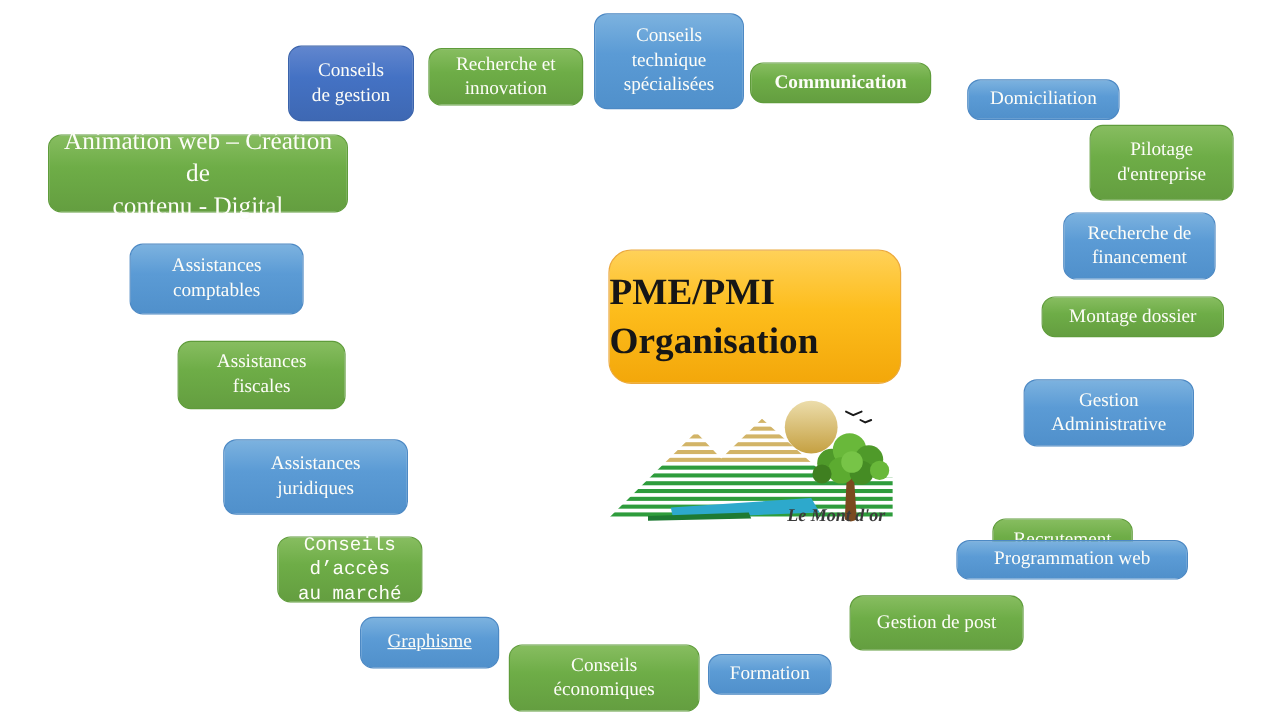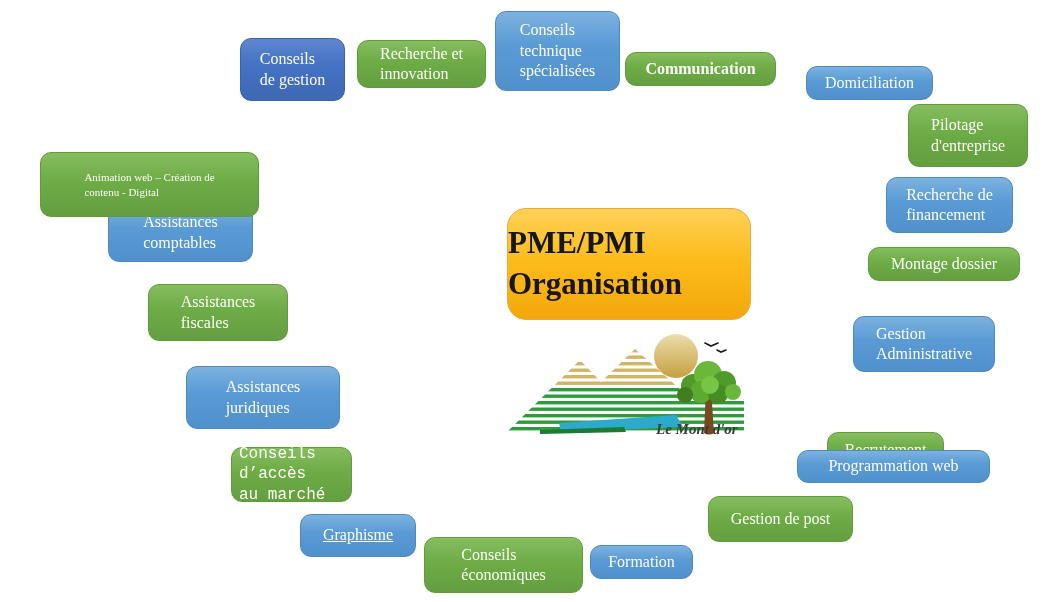--- a/index.html
+++ b/index.html
@@ -7,21 +7,21 @@
     position:relative;
     width:1062px;height:602px;
     background:#ffffff;
     font-family:"Liberation Serif","DejaVu Serif",serif;
     overflow:hidden;
   }
   .node{
     position:absolute;
     box-sizing:border-box;
     display:flex;align-items:center;justify-content:center;
-    text-align:left;
+    text-align:center;
     color:#fdfdf8;
     font-size:16px;line-height:1.28;
     padding:3px 7px;
     border-radius:11px;
     white-space:pre-line;
   }
   .node.green{
     background:linear-gradient(180deg,#87bd60 0%,#6ead47 42%,#649e40 100%);
     border:1.5px solid #5f9c3b;
   }
@@ -99,21 +99,21 @@
 
   <div class="node blue" style="left:186px;top:366px;width:154px;height:63px;">Assistances
 juridiques</div>
 
   <div class="node green" style="left:148px;top:284px;width:140px;height:57px;">Assistances
 fiscales</div>
 
   <div class="node blue" style="left:108px;top:203px;width:145px;height:59px;">Assistances
 comptables</div>
 
-  <div class="node green" style="left:40px;top:112px;width:219px;height:65px;font-size:11px;margin-top:40px;">Animation web – Création de
+  <div class="node green" style="left:40px;top:112px;width:250px;height:65px;font-size:21px;">Animation web – Création de
 contenu - Digital</div>
 
   <div class="center-node">
     <span>PME/PMI</span>
     <span>Organisation</span>
   </div>
 
   <svg class="logo" viewBox="0 0 258 112">
     <defs>
       <linearGradient id="sunGrad" x1="0" y1="0" x2="0" y2="1">

